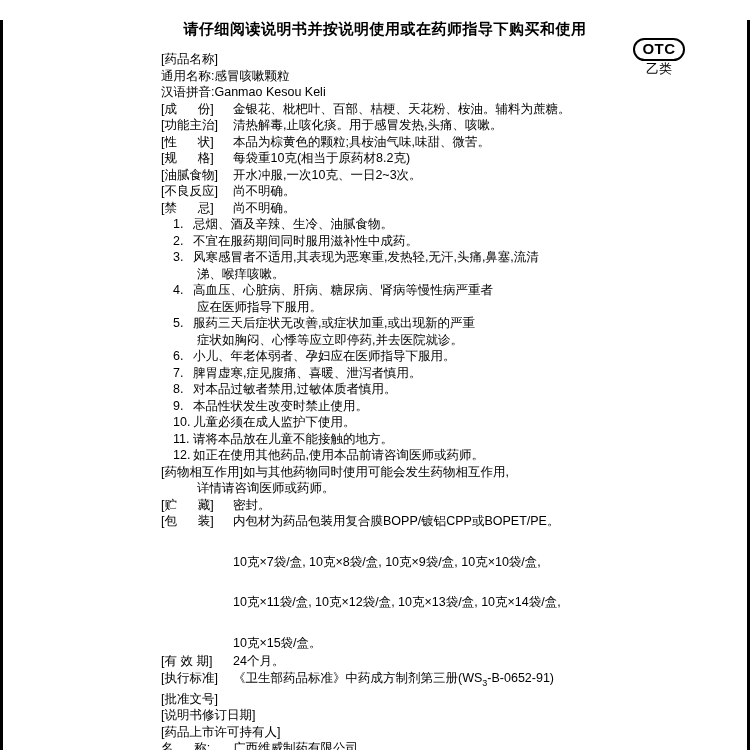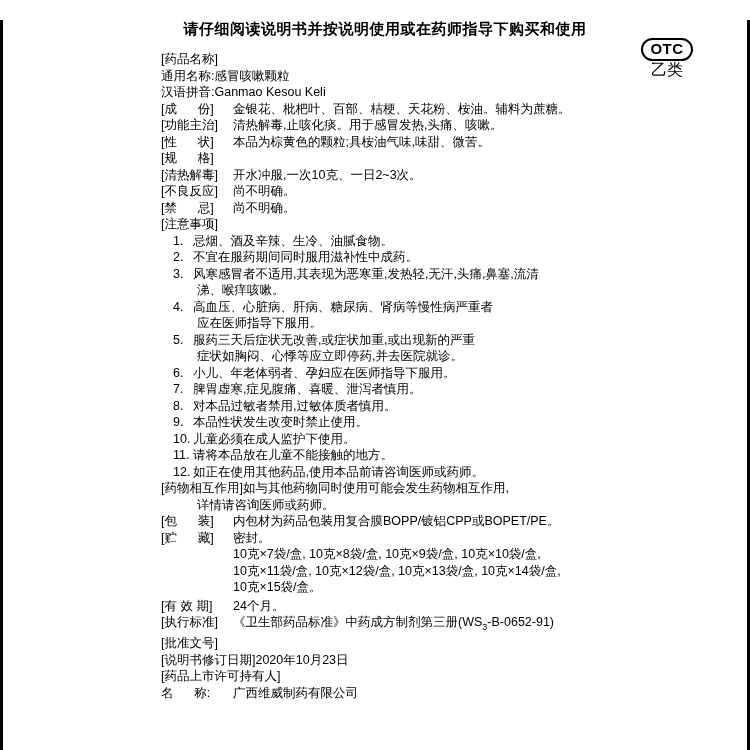--- a/index.html
+++ b/index.html
@@ -18,36 +18,36 @@
     position: relative;
     width: 750px;
     height: 750px;
     box-sizing: border-box;
     border-left: 3px solid #000;
     border-right: 3px solid #000;
   }
   .otc-badge {
     position: absolute;
     top: 18px;
-    right: 52px;
+    right: 60px;
     width: 56px;
     text-align: center;
     line-height: 1.05;
   }
   .otc-badge .otc-circle {
     display: inline-block;
     border: 2px solid #000;
     border-radius: 999px;
     padding: 1px 7px 2px 7px;
     font-size: 15px;
     font-weight: bold;
     letter-spacing: 0.5px;
   }
   .otc-badge .otc-sub {
-    font-size: 16px;
+    font-size: 13px;
     margin-top: 1px;
   }
   .doc-title {
     text-align: center;
     font-size: 28px;
     font-weight: bold;
     letter-spacing: 2px;
     padding-top: 22px;
   }
   .doc-subtitle {
@@ -83,20 +83,21 @@
     padding-left: 12px;
   }
   .indent-2 {
     padding-left: 24px;
   }
   .indent-3 {
     padding-left: 36px;
   }
   .pkg-line {
     padding-left: 72px;
+    margin-top: 24px;
   }
   .gap-sm { height: 2px; }
   .notice-item {
     display: flex;
   }
   .notice-num {
     flex: 0 0 auto;
     width: 20px;
     white-space: pre;
   }
@@ -144,38 +145,38 @@
       <span class="val">清热解毒,止咳化痰。用于感冒发热,头痛、咳嗽。</span>
     </div>
 
     <div class="row">
       <span class="label lbl-5">[性      状]</span>
       <span class="val">本品为棕黄色的颗粒;具桉油气味,味甜、微苦。</span>
     </div>
 
     <div class="row">
       <span class="label lbl-5">[规      格]</span>
-    </div>
-
-    <div class="row">
-      <span class="label lbl-5">[清热解毒]</span>
+      <span class="val">每袋重10克(相当于原药材8.2克)</span>
+    </div>
+
+    <div class="row">
+      <span class="label lbl-5">[油腻食物]</span>
       <span class="val">开水冲服,一次10克、一日2~3次。</span>
     </div>
 
     <div class="row">
       <span class="label lbl-5">[不良反应]</span>
       <span class="val">尚不明确。</span>
     </div>
 
     <div class="row">
       <span class="label lbl-5">[禁      忌]</span>
       <span class="val">尚不明确。</span>
     </div>
 
-    <div class="plain">[注意事项]</div>
 
     <div class="indent-1">
       <div class="notice-item">
         <span class="notice-num">1.</span>
         <span class="notice-txt">忌烟、酒及辛辣、生冷、油腻食物。</span>
       </div>
       <div class="notice-item">
         <span class="notice-num">2.</span>
         <span class="notice-txt">不宜在服药期间同时服用滋补性中成药。</span>
       </div>
@@ -224,27 +225,27 @@
       </div>
     </div>
 
     <div class="row">
       <span class="label">[药物相互作用]</span>
       <span class="val">如与其他药物同时使用可能会发生药物相互作用,</span>
     </div>
     <div class="indent-3">详情请咨询医师或药师。</div>
 
     <div class="row">
+      <span class="label lbl-5">[贮      藏]</span>
+      <span class="val">密封。</span>
+    </div>
+
+    <div class="row">
       <span class="label lbl-5">[包      装]</span>
       <span class="val">内包材为药品包装用复合膜BOPP/镀铝CPP或BOPET/PE。</span>
-    </div>
-
-    <div class="row">
-      <span class="label lbl-5">[贮      藏]</span>
-      <span class="val">密封。</span>
     </div>
     <div class="pkg-line">10克×7袋/盒, 10克×8袋/盒, 10克×9袋/盒, 10克×10袋/盒,</div>
     <div class="pkg-line">10克×11袋/盒, 10克×12袋/盒, 10克×13袋/盒, 10克×14袋/盒,</div>
     <div class="pkg-line">10克×15袋/盒。</div>
 
     <div class="gap-sm"></div>
 
     <div class="row">
       <span class="label lbl-5">[有 效 期]</span>
       <span class="val">24个月。</span>
@@ -254,21 +255,20 @@
       <span class="label lbl-5">[执行标准]</span>
       <span class="val"><span>《卫生部药品标准》中药成方制剂第三册(WS</span><span class="sub">3</span><span>-B-0652-91)</span></span>
     </div>
 
     <div class="row">
       <span class="label lbl-5">[批准文号]</span>
     </div>
 
     <div class="row">
       <span class="label">[说明书修订日期]</span>
-      <span class="val">2020年10月23日</span>
     </div>
 
     <div class="plain">[药品上市许可持有人]</div>
 
     <div class="row">
       <span class="label lbl-5">名      称:</span>
       <span class="val">广西维威制药有限公司</span>
     </div>
 
   </div>

